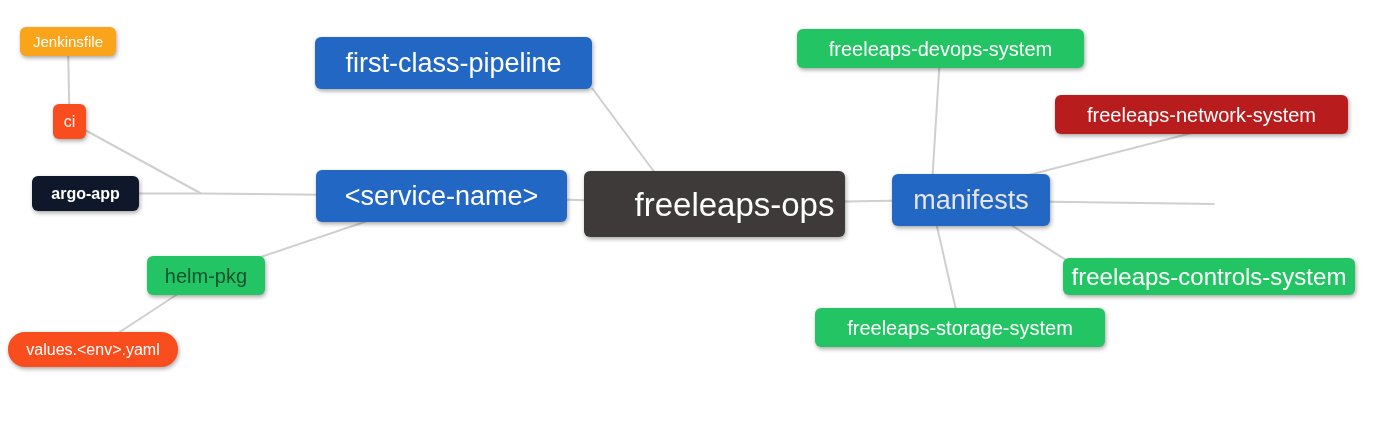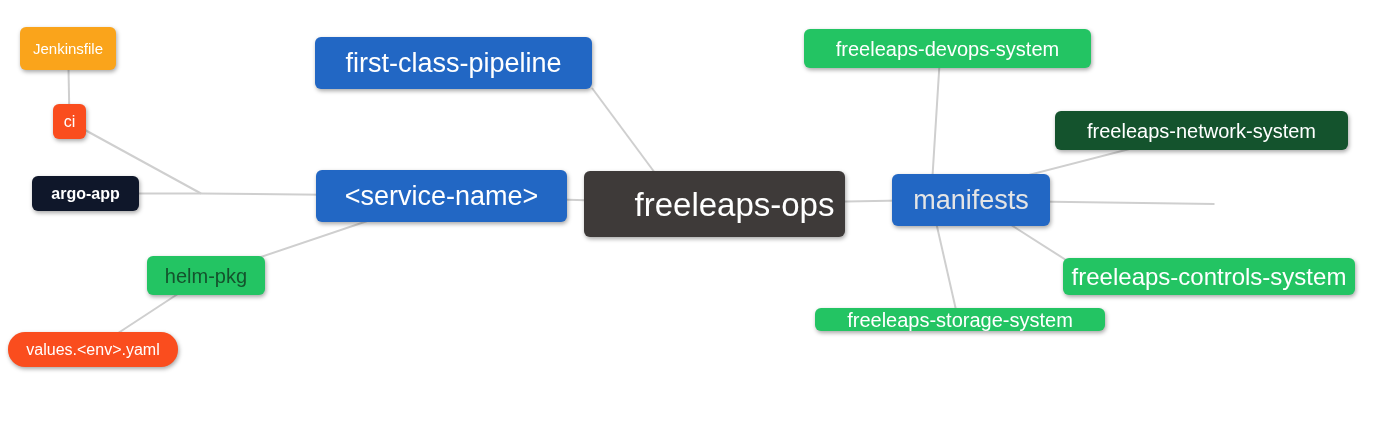--- a/index.html
+++ b/index.html
@@ -63,22 +63,22 @@
       <line x1="931" y1="200" x2="1214.5" y2="204" stroke="#CFCFCF" stroke-width="2"></line>
       <line x1="1008" y1="223" x2="1066" y2="260" stroke="#CFCFCF" stroke-width="2"></line>
       <line x1="931" y1="200" x2="960" y2="327.5" stroke="#CFCFCF" stroke-width="2"></line>
     </svg>
   <div class="nodes-layer">
       <div class="mm-node" style="left: 584px; top: 171px; width: 261px; height: 66px; font-size: 33px; background: rgb(62, 58, 57); color: rgb(255, 255, 255); padding-left: 40px;">freeleaps-ops</div>
       <div class="mm-node" style="left: 315px; top: 37px; width: 277px; height: 52px; font-size: 27px; background: rgb(34, 103, 196); color: rgb(255, 255, 255);">first-class-pipeline</div>
       <div class="mm-node" style="left: 316px; top: 170px; width: 251px; height: 52px; font-size: 27px; background: rgb(34, 103, 196); color: rgb(255, 255, 255);">&lt;service-name&gt;</div>
       <div class="mm-node" style="left: 892px; top: 174px; width: 158px; height: 52px; font-size: 27px; background: rgb(34, 103, 196); color: #e5e5e5;">manifests</div>
       <div class="mm-node" style="left: 147px; top: 256px; width: 118px; height: 39px; font-size: 20px; background: rgb(35, 196, 99); color: #14532d;">helm-pkg</div>
-      <div class="mm-node" style="left: 797px; top: 29px; width: 287px; height: 39px; font-size: 20px; background: rgb(35, 196, 99); color: rgb(255, 255, 255); margin-left: 7px;">freeleaps-devops-system</div>
-      <div class="mm-node" style="left: 1055px; top: 111px; width: 293px; height: 39px; font-size: 20px; background: #14532d; color: rgb(255, 255, 255);">freeleaps-network-system</div>
+      <div class="mm-node" style="left: 797px; top: 29px; width: 287px; height: 39px; font-size: 20px; background: rgb(35, 196, 99); color: rgb(255, 255, 255);">freeleaps-devops-system</div>
+      <div class="mm-node" style="left: 1055px; top: 95px; width: 293px; height: 39px; font-size: 20px; background: #b91c1c; color: rgb(255, 255, 255);">freeleaps-network-system</div>
       <div class="mm-node" style="left: 1063px; top: 258px; width: 292px; height: 37px; font-size: 24px; background: rgb(35, 196, 99); color: rgb(255, 255, 255);">freeleaps-controls-system</div>
-      <div class="mm-node" style="left: 815px; top: 308px; width: 290px; height: 23px; font-size: 20px; background: rgb(35, 196, 99); color: rgb(255, 255, 255);">freeleaps-storage-system</div>
+      <div class="mm-node" style="left: 815px; top: 308px; width: 290px; height: 39px; font-size: 20px; background: rgb(35, 196, 99); color: rgb(255, 255, 255);">freeleaps-storage-system</div>
       <div class="mm-node" style="left: 53px; top: 104px; width: 33px; height: 35px; font-size: 16px; background: rgb(250, 77, 30); color: rgb(255, 255, 255);">ci</div>
       <div class="mm-node" style="left: 32px; top: 176px; width: 107px; height: 35px; font-size: 16px; background: #0f172a; color: rgb(255, 255, 255); font-weight: bold;">argo-app</div>
       <div class="mm-node" style="left: 8px; top: 332px; width: 170px; height: 35px; font-size: 16px; background: rgb(250, 77, 30); color: rgb(255, 255, 255); border-radius: 17px;">values.&lt;env&gt;.yaml</div>
-      <div class="mm-node" style="left: 20px; top: 27px; width: 96px; height: 43px; font-size: 15px; background: rgb(250, 164, 27); color: rgb(255, 255, 255);">Jenkinsfile</div>
+      <div class="mm-node" style="left: 20px; top: 27px; width: 96px; height: 29px; font-size: 15px; background: rgb(250, 164, 27); color: rgb(255, 255, 255);">Jenkinsfile</div>
     </div>
 </div>
 
 </body></html>

